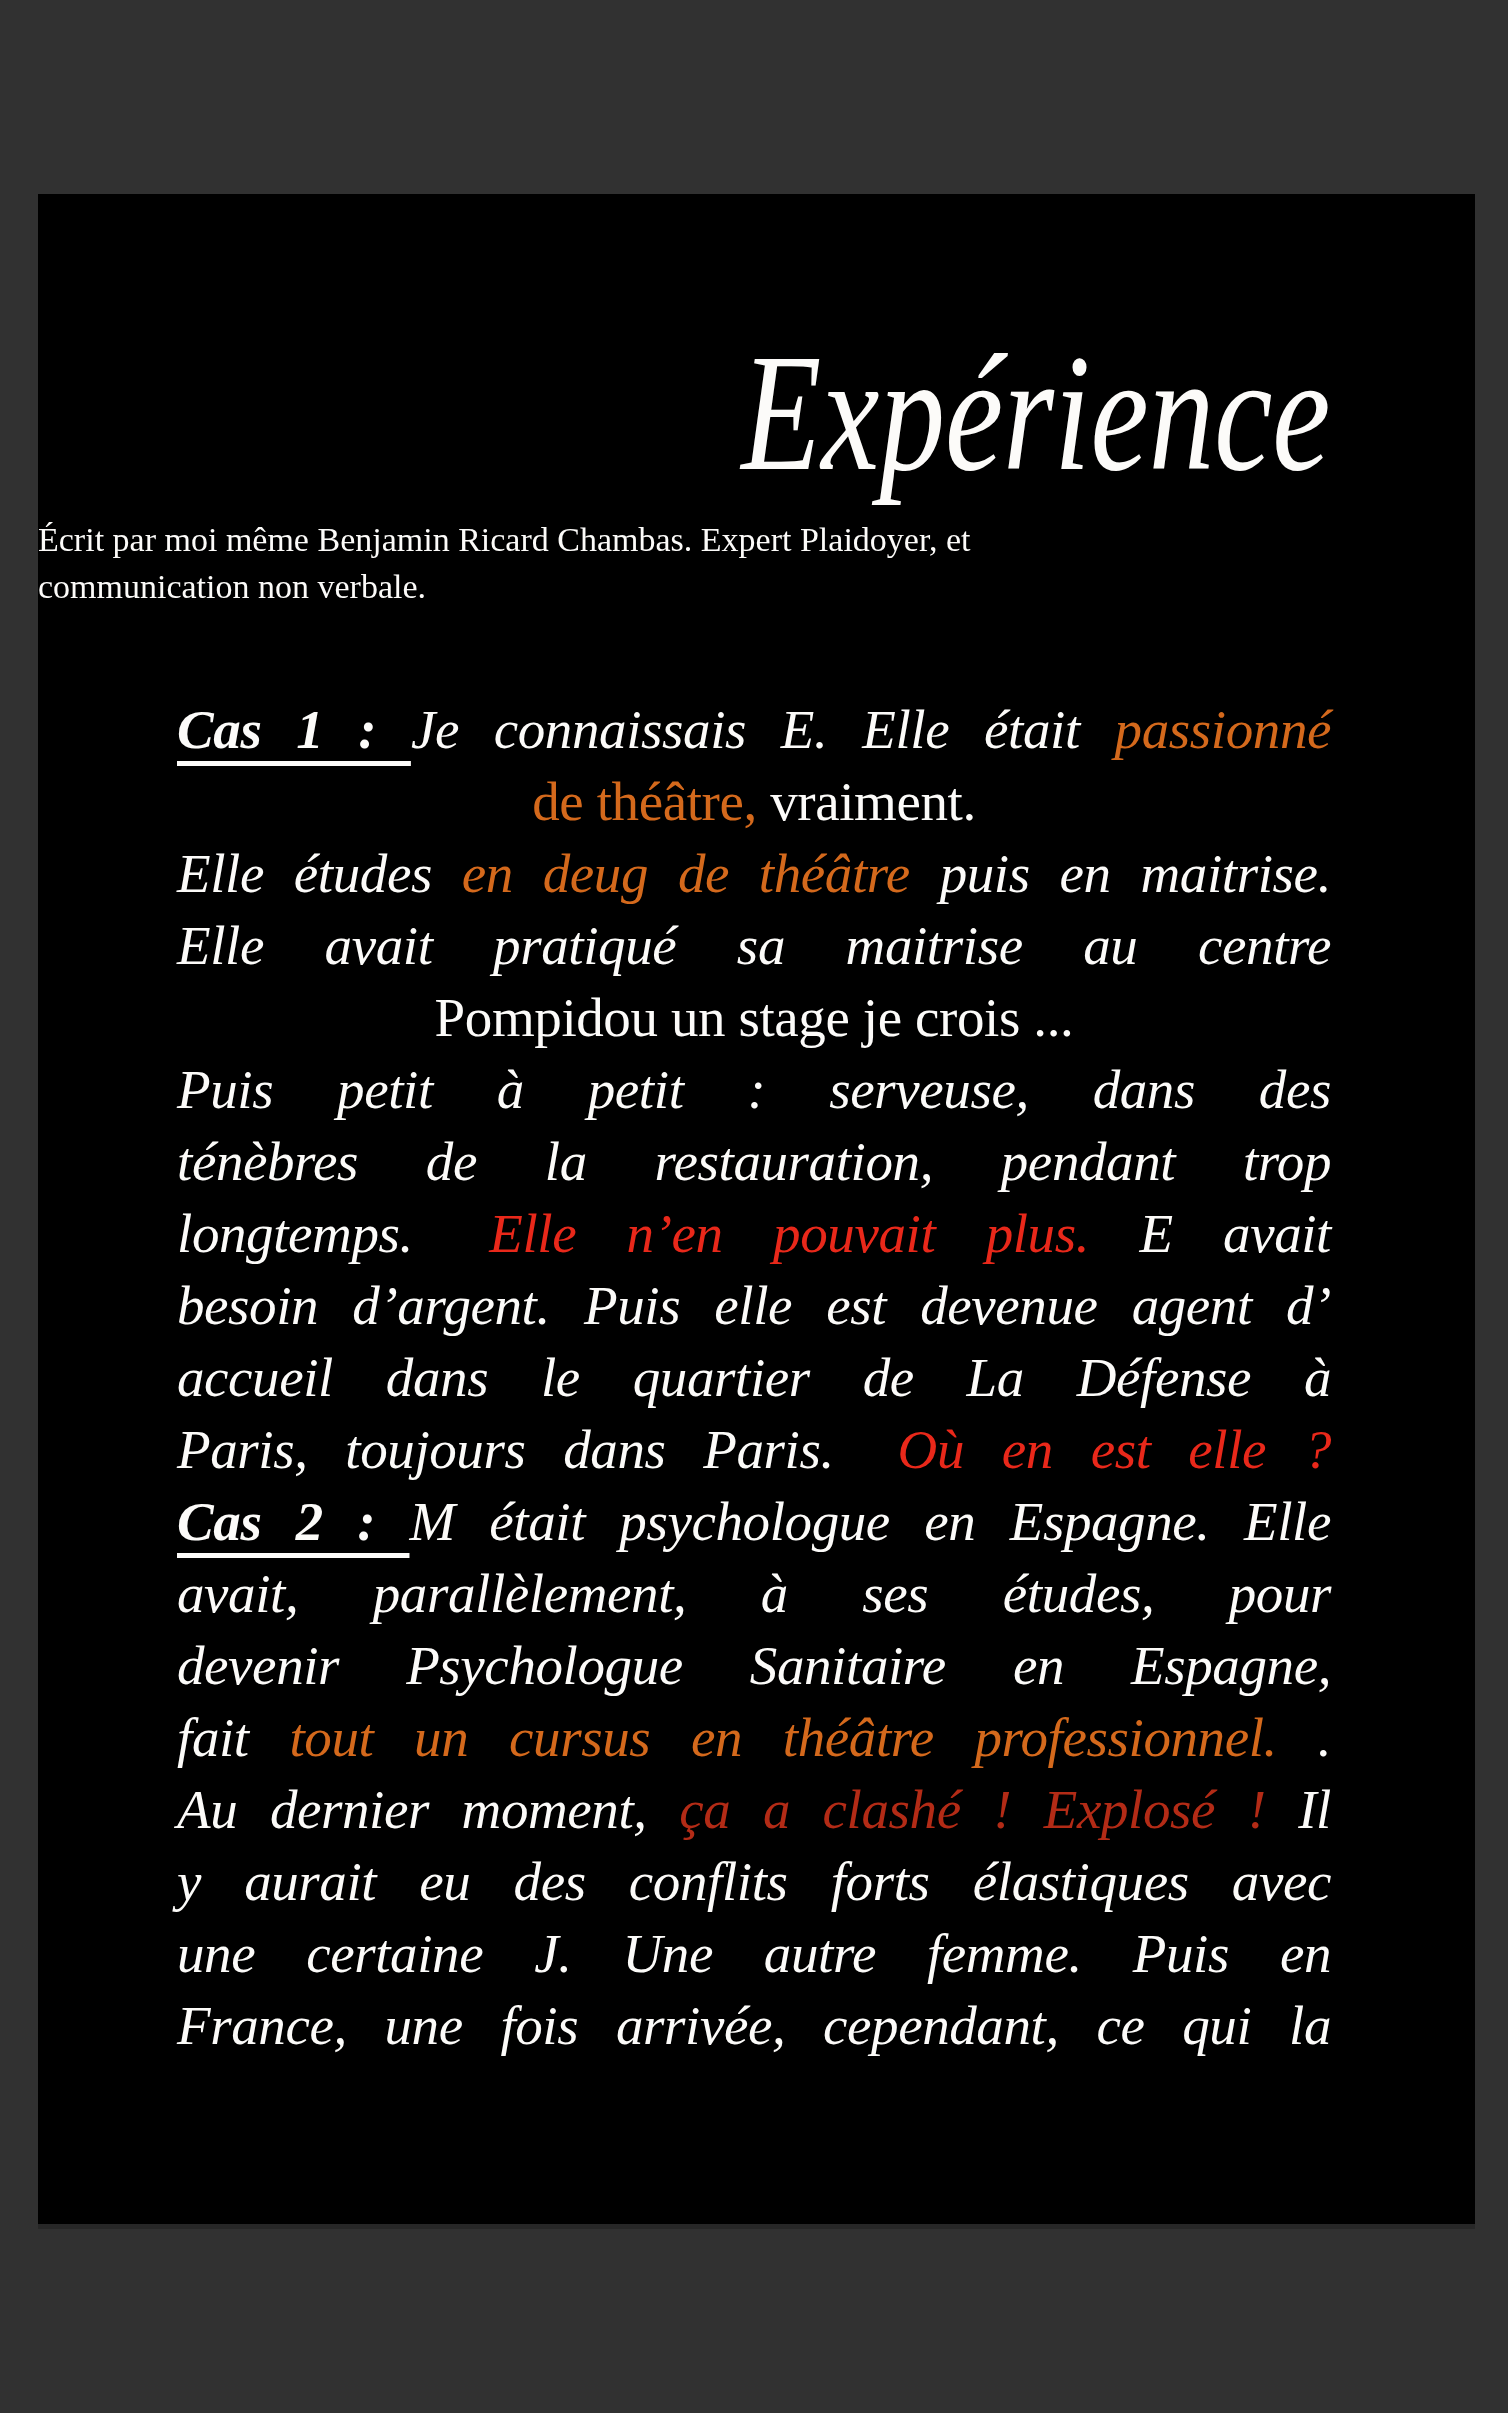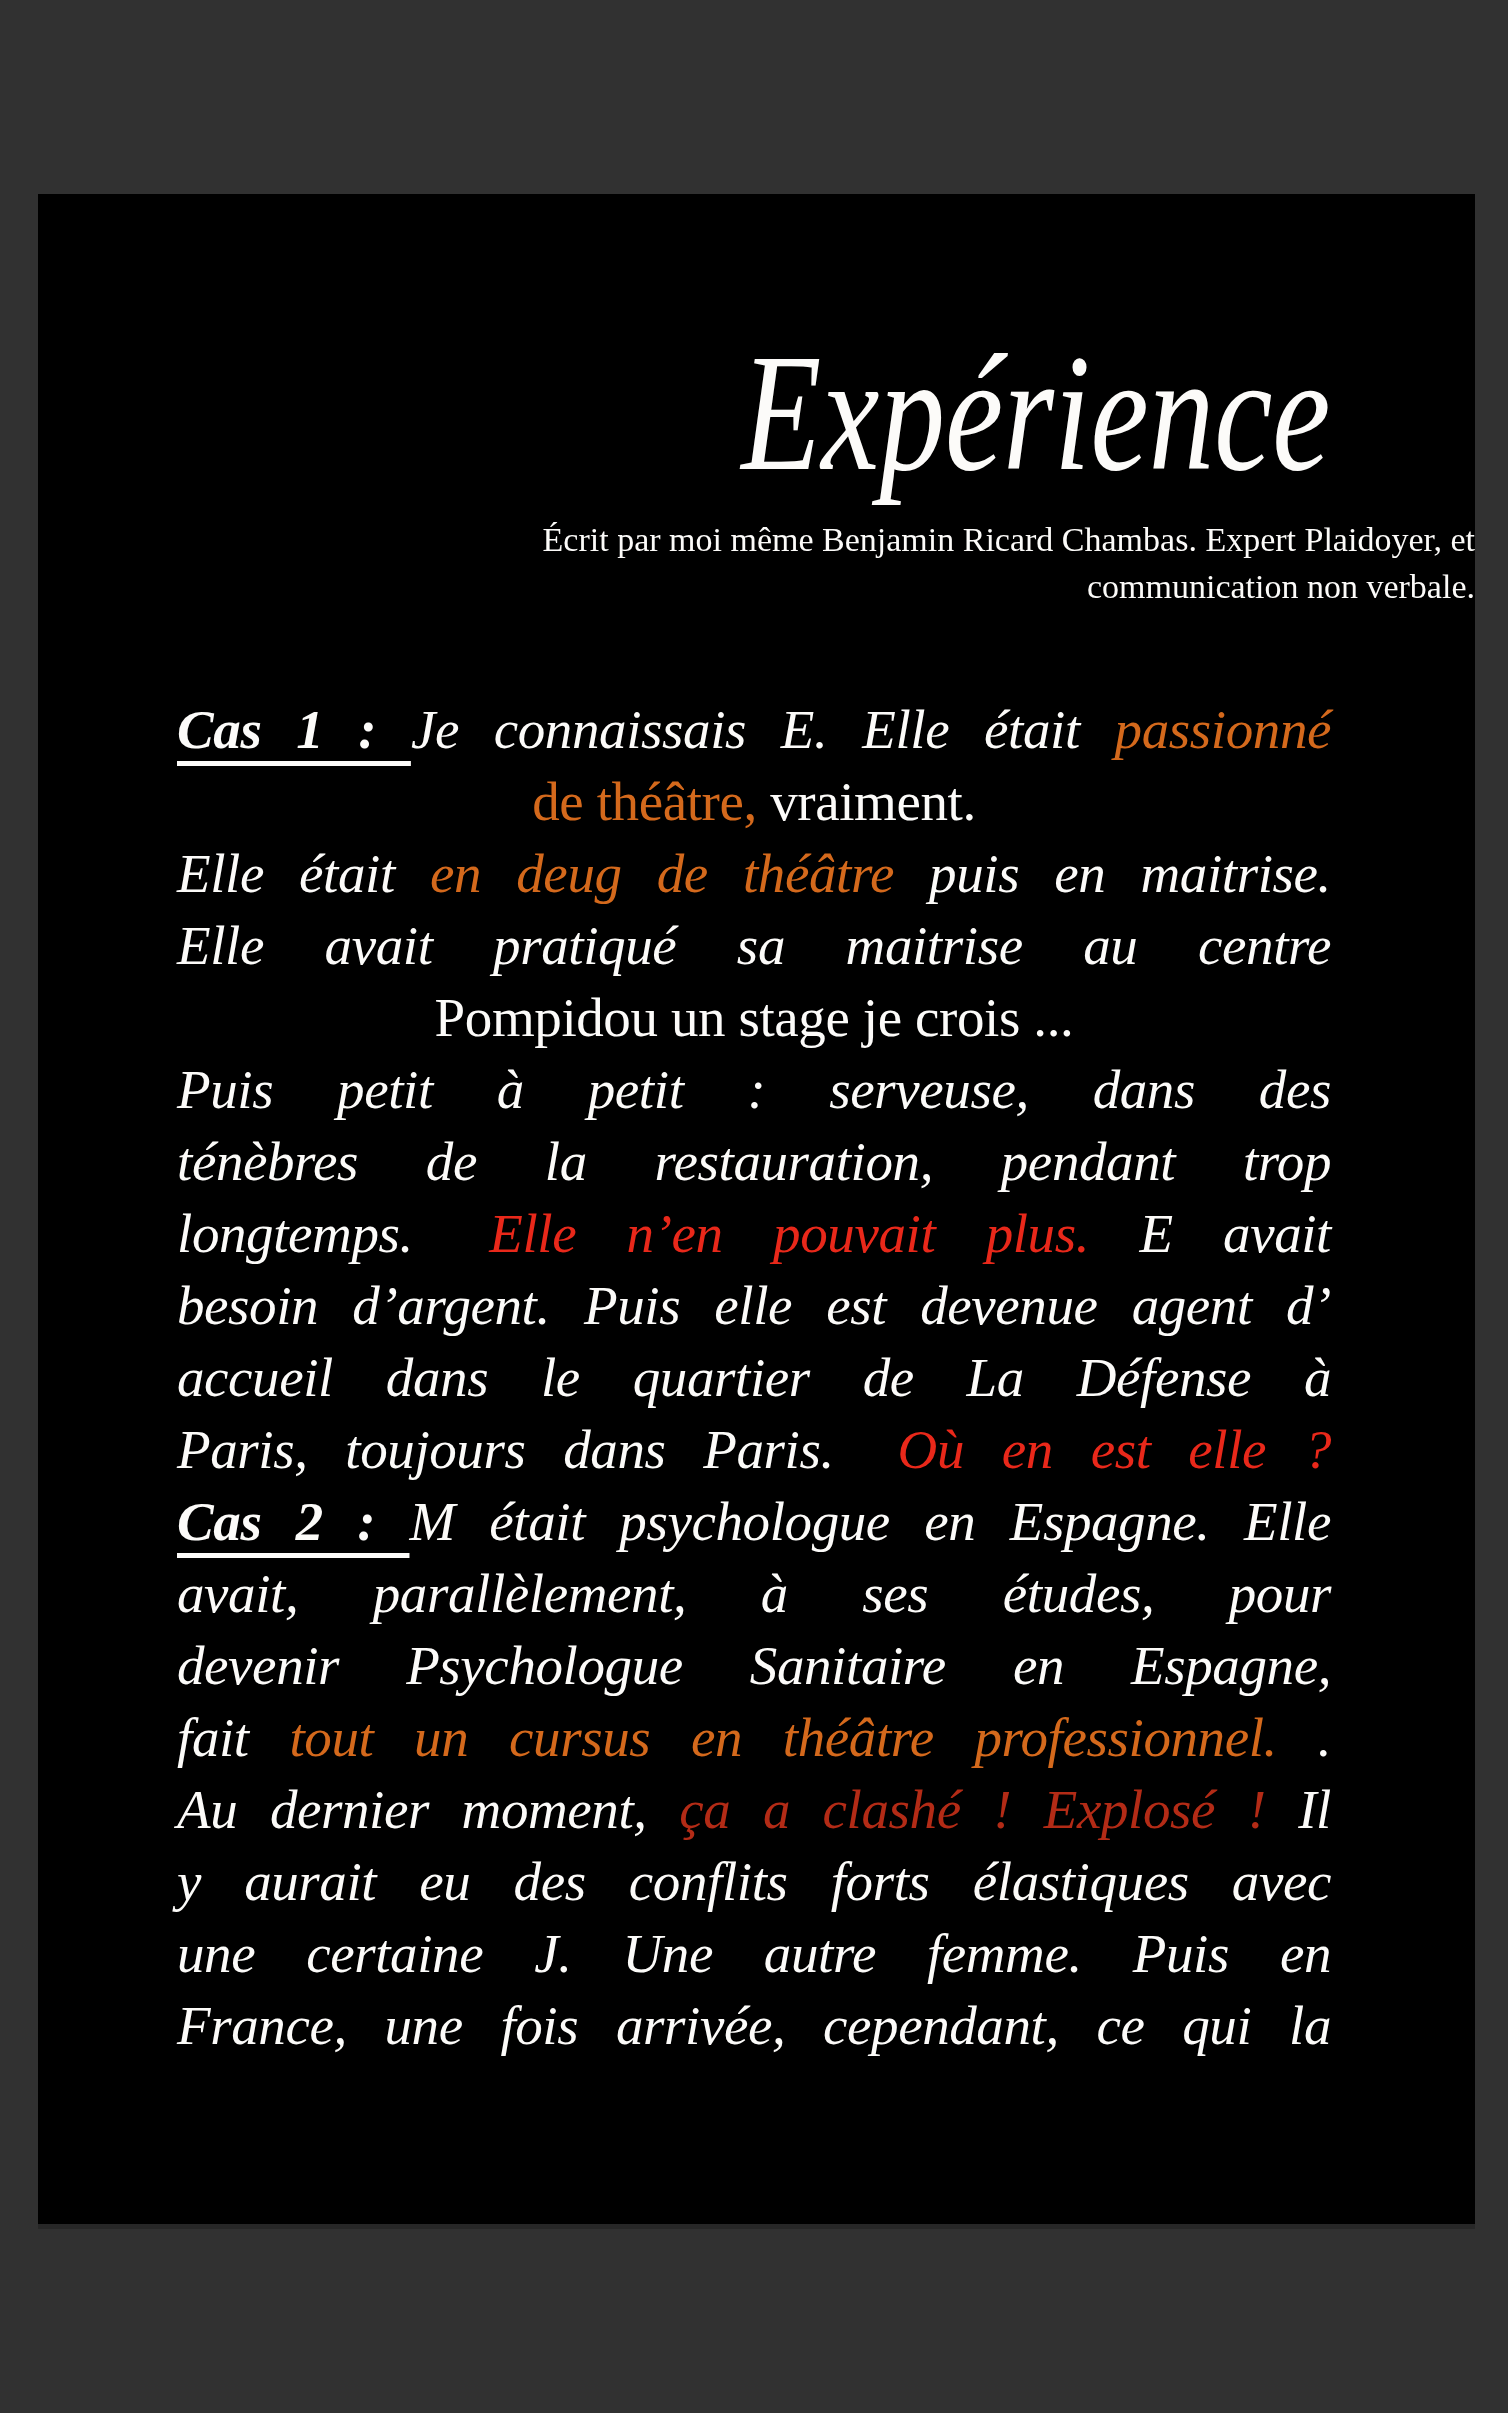--- a/index.html
+++ b/index.html
@@ -32,21 +32,21 @@
     line-height: 193px;
     color: var(--white, #fcfbf9);
   }
   .title-inner {
     display: inline-block;
     transform: scaleX(0.78);
     transform-origin: 100% 50%;
   }
   .subtitle {
     margin-top: 6.7px;
-    text-align: right;
+    text-align: left;
     font-size: 34px;
     line-height: 47px;
     color: var(--white, #fcfbf9);
   }
   .body {
     margin: 84px 144px 0 139px;
     font-size: 55px;
     line-height: 72px;
     letter-spacing: -0.4px;
     color: var(--white, #fcfbf9);
@@ -77,21 +77,21 @@
   <h1 class="title"><span class="title-inner">Expérience</span></h1>
 
   <div class="subtitle">
     <div>Écrit par moi même Benjamin Ricard Chambas. Expert Plaidoyer, et</div>
     <div>communication non verbale.</div>
   </div>
 
   <div class="body">
       <div class="line just"><span class="seg-label">Cas 1 : </span><span class="seg-white">Je connaissais E. Elle était </span><span class="seg-orange">passionné</span></div>
       <div class="line"><span class="seg-orange">de théâtre,</span><span class="seg-white"> vraiment.</span></div>
-      <div class="line just"><span class="seg-white">Elle était </span><span class="seg-orange">en deug de théâtre</span><span class="seg-white"> puis en maitrise.</span></div>
+      <div class="line just"><span class="seg-white">Elle études </span><span class="seg-orange">en deug de théâtre</span><span class="seg-white"> puis en maitrise.</span></div>
       <div class="line just"><span class="seg-white">Elle avait pratiqué sa maitrise au centre</span></div>
       <div class="line"><span class="seg-white">Pompidou un stage je crois ...</span></div>
       <div class="line just"><span class="seg-white">Puis petit à petit : serveuse, dans des</span></div>
       <div class="line just"><span class="seg-white">ténèbres de la restauration, pendant trop</span></div>
       <div class="line just"><span class="seg-white">longtemps. </span><span class="seg-red">Elle n’en pouvait plus.</span><span class="seg-white"> E avait</span></div>
       <div class="line just"><span class="seg-white">besoin d’argent. Puis elle est devenue agent d’</span></div>
       <div class="line just"><span class="seg-white">accueil dans le quartier de La Défense à</span></div>
       <div class="line just"><span class="seg-white">Paris, toujours dans Paris. </span><span class="seg-red">Où en est elle ?</span></div>
       <div class="line just"><span class="seg-label">Cas 2 : </span><span class="seg-white">M était psychologue en Espagne. Elle</span></div>
       <div class="line just"><span class="seg-white">avait, parallèlement, à ses études, pour</span></div>

